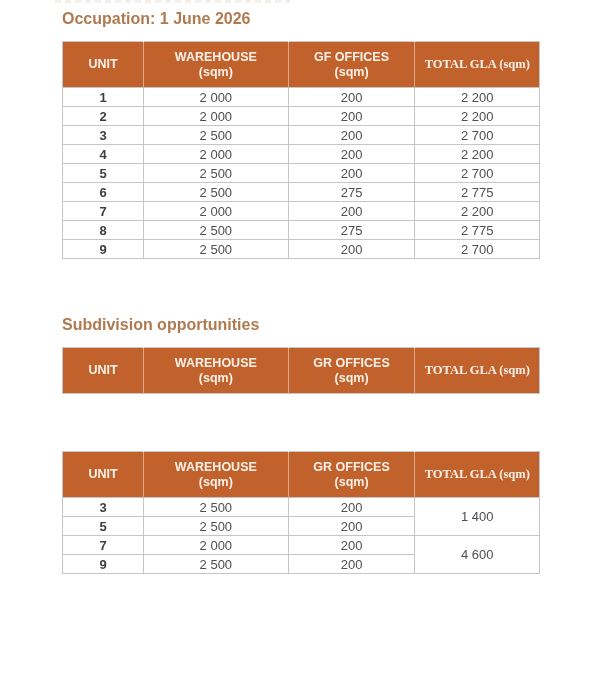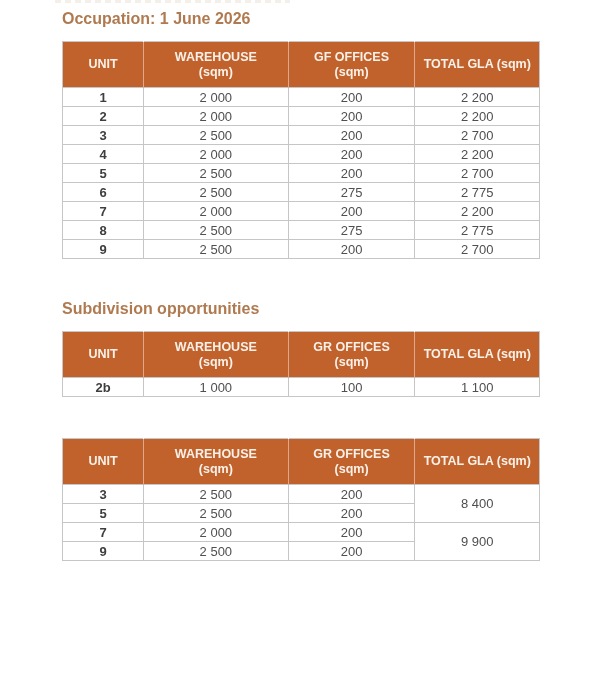--- a/index.html
+++ b/index.html
@@ -31,21 +31,21 @@
     left: 55px;
     width: 235px;
     height: 3px;
     background: repeating-linear-gradient(90deg, #efe9df 0 6px, #ffffff 6px 10px);
     opacity: 0.7;
   }
   .content {
     padding: 10px 0 0 62px;
   }
   .section { width: 504px; }
-  .section + .section { margin-top: 41px; }
+  .section + .section { margin-top: 57px; }
   .section-title {
     margin: 0 0 13px 0;
     font-size: 16px;
     line-height: 18px;
     font-weight: bold;
     color: var(--title-color);
   }
   table.data-table {
     width: 478px;
     table-layout: fixed;
@@ -78,21 +78,21 @@
     color: var(--data-text);
     line-height: 15px;
   }
   table.data-table td:first-child {
     font-weight: bold;
     color: var(--unit-text);
   }
   table.data-table th:nth-child(1) { width: 17%; }
   table.data-table th:nth-child(2) { width: 30.3%; }
   table.data-table th:nth-child(3) { width: 26.6%; }
-  table.data-table th:nth-child(4) { width: 26.1%; }
+  table.data-table th:nth-child(4) { width: 26.1%; font-family: Liberation Serif, serif; }
 </style>
 </head>
 <body>
 
 <div class="page">
   <div class="cutoff-artifact"></div>
   <div class="content">
 
     <div class="section">
       <h2 class="section-title">Occupation: 1 June 2026</h2>
@@ -173,26 +173,20 @@
             <tr>
               <th>UNIT</th>
               <th>WAREHOUSE
 (sqm)</th>
               <th>GR OFFICES
 (sqm)</th>
               <th>TOTAL GLA (sqm)</th>
             </tr>
           </thead>
           <tbody>
-            <tr>
-              <td>2b</td>
-              <td>1 000</td>
-              <td>100</td>
-              <td>1 100</td>
-            </tr>
           </tbody>
         </table>
     </div>
 
     <div class="section">
       <table class="data-table" data-table="2">
           <thead>
             <tr>
               <th>UNIT</th>
               <th>WAREHOUSE
@@ -200,32 +194,32 @@
               <th>GR OFFICES
 (sqm)</th>
               <th>TOTAL GLA (sqm)</th>
             </tr>
           </thead>
           <tbody>
             <tr>
               <td>3</td>
               <td>2 500</td>
               <td>200</td>
-              <td rowspan="2">8 400</td>
+              <td rowspan="2">1 400</td>
             </tr>
             <tr>
               <td>5</td>
               <td>2 500</td>
               <td>200</td>
             </tr>
             <tr>
               <td>7</td>
               <td>2 000</td>
               <td>200</td>
-              <td rowspan="2">9 900</td>
+              <td rowspan="2">4 600</td>
             </tr>
             <tr>
               <td>9</td>
               <td>2 500</td>
               <td>200</td>
             </tr>
           </tbody>
         </table>
     </div>
 

